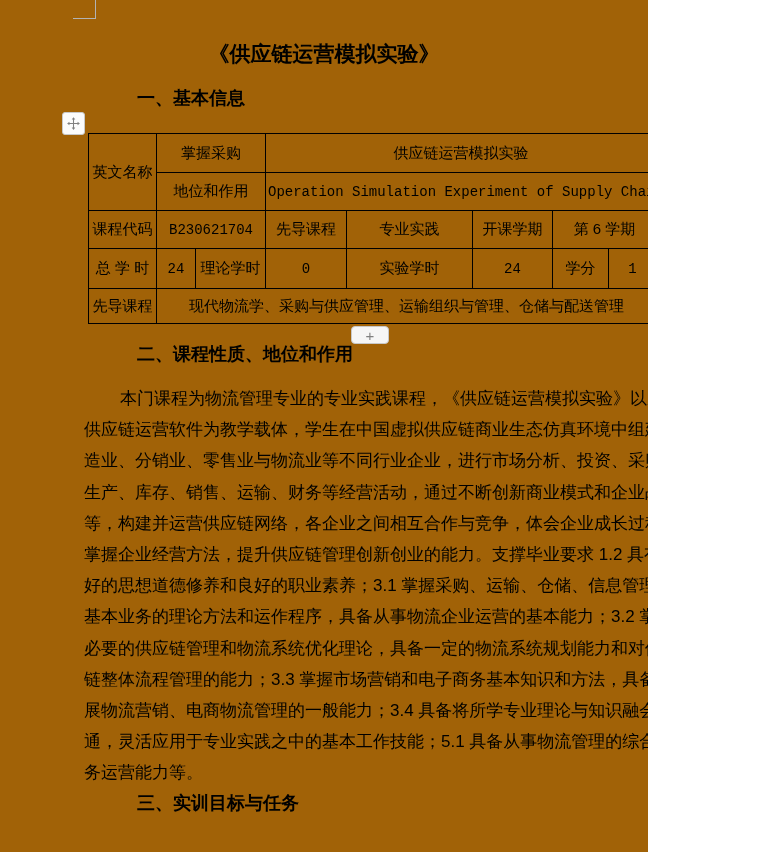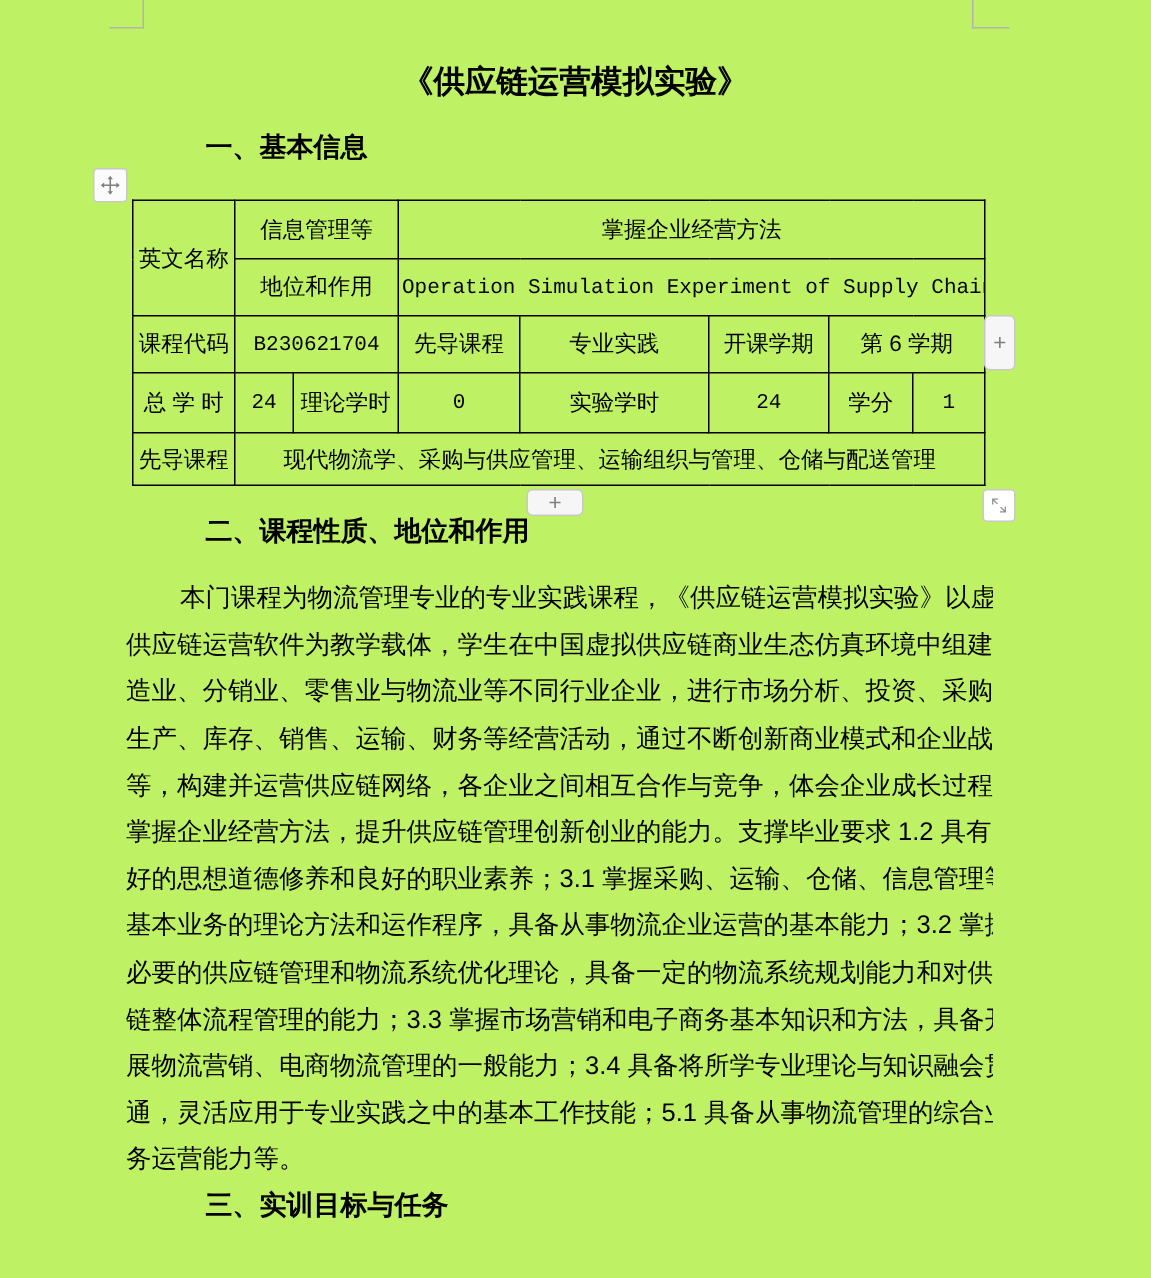--- a/index.html
+++ b/index.html
@@ -1,19 +1,19 @@
 <!DOCTYPE html>
 <html><head>
 <meta charset="utf-8">
 <style>
   html,body{margin:0;padding:0;background:#ffffff;}
   .page{
     position:relative;
-    width:767px;height:852px;
-    background:#bef264;
+    width:648px;height:852px;
+    background:#a16207;
     font-family:"Liberation Sans", sans-serif;
     color:#000;
     overflow:hidden;
   }
   
   .mark{position:absolute;background:#b3b3b3;}
   
   .doc-title{
     position:absolute;left:0;right:0;top:40px;
     margin:0;text-align:center;
@@ -107,22 +107,22 @@
         <col style="width:70px">
         <col style="width:81px">
       <col style="width:126px">
         <col style="width:80px">
         <col style="width:56px">
         <col style="width:48px">
     </colgroup>
     <tbody>
         <tr style="height:39px">
       <td rowspan="2">英文名称</td>
-      <td colspan="2">信息管理等</td>
-      <td colspan="5">掌握企业经营方法</td>
+      <td colspan="2">掌握采购</td>
+      <td colspan="5">供应链运营模拟实验</td>
     </tr>
     <tr style="height:38px">
       <td colspan="2">地位和作用</td>
       <td colspan="5" class="mono">Operation Simulation Experiment of Supply Chain</td>
     </tr>
     <tr style="height:38px">
       <td>课程代码</td>
       <td colspan="2" class="mono">B230621704</td>
       <td>先导课程</td>
       <td>专业实践</td>

